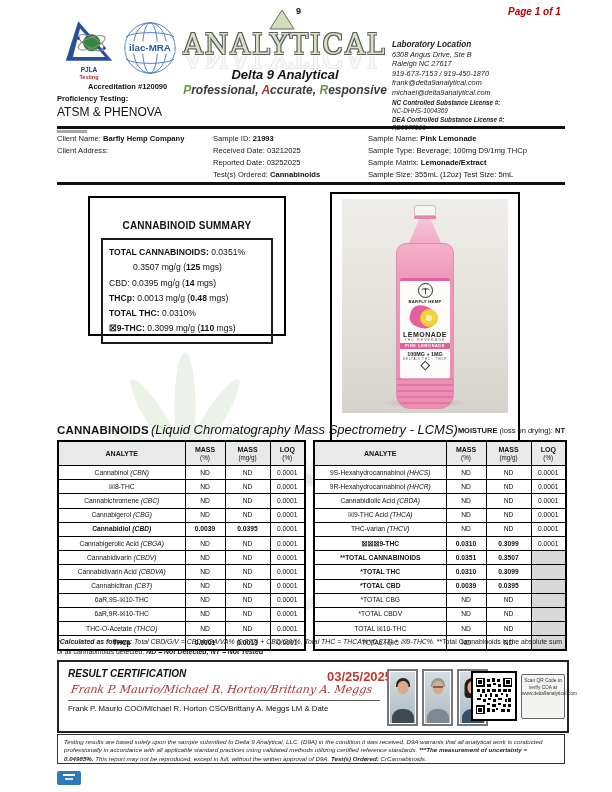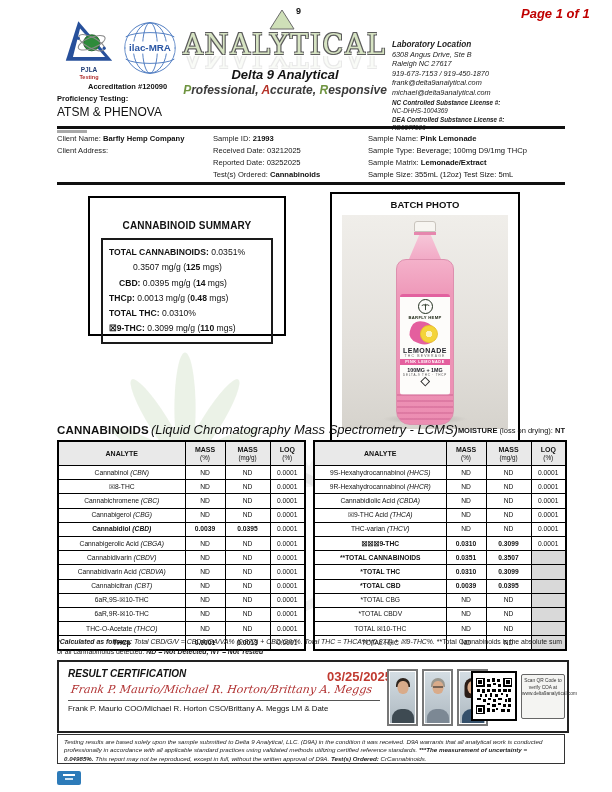--- a/index.html
+++ b/index.html
@@ -8,21 +8,21 @@
   .abs{position:absolute;}
 
   
   .wm-leaf{left:40px;top:310px;width:290px;height:290px;opacity:.13;}
   .wm-ring1{left:205px;top:468px;width:130px;height:130px;border:9px solid rgba(0,0,0,.06);border-radius:50%;}
   .wm-ring2{left:395px;top:330px;width:70px;height:70px;border:6px solid rgba(0,0,0,.05);border-radius:50%;}
   .wm-text{left:70px;top:430px;width:480px;font-size:52px;font-weight:bold;letter-spacing:10px;
            color:rgba(0,0,0,.045);line-height:78px;text-align:center;}
 
   
-  .page-label{left:521px;top:6px;font-size:13px;font-weight:bold;font-style:italic;color:#c00000;}
+  .page-label{left:508px;top:6px;font-size:10px;font-weight:bold;font-style:italic;color:#c00000;}
   .pjla-svg{left:62px;top:16px;}
   .pjla-text{left:62px;top:66px;width:54px;text-align:center;font-size:6.5px;font-weight:bold;color:#1f3b73;line-height:7px;}
   .pjla-sub{color:#b03030;font-size:5.5px;font-weight:bold;}
   .ilac-svg{left:122px;top:20px;}
   .accred{left:88px;top:82px;font-size:7.5px;font-weight:bold;}
   .prof-label{left:57px;top:94px;font-size:7.5px;font-weight:bold;}
   .prof-value{left:57px;top:105px;font-size:12px;}
 
   .brand{left:172px;top:8px;width:226px;text-align:center;}
   .brand-tri-row{height:24px;display:flex;align-items:flex-start;justify-content:center;gap:1px;}
@@ -254,29 +254,28 @@
     <div><span class="lbl">Sample Matrix:</span> <span class="val-b">Lemonade/Extract</span></div>
     <div>Sample Size: 355mL (12oz) Test Size: 5mL</div>
   </div>
   <div class="abs rule-bottom"></div>
 
   <div class="abs sum-box">
     <div class="sum-title">CANNABINOID SUMMARY</div>
     <div class="sum-inner">
         <div class="sum-line"><span style="font-weight: bold;">TOTAL CANNABINOIDS:</span><span>  0.0351%</span></div>
         <div class="sum-line indent"><span>0.3507 mg/g (</span><span style="font-weight: bold;">125</span><span> mgs)</span></div>
-        <div class="sum-line"><span style="font-weight: bold; margin-left: 10px;">CBD:</span><span>  0.0395 mg/g (</span><span style="font-weight: bold;">14</span><span> mgs)</span></div>
+        <div class="sum-line"><span style="font-weight: normal;">CBD:</span><span>  0.0395 mg/g (</span><span style="font-weight: bold;">14</span><span> mgs)</span></div>
         <div class="sum-line"><span style="font-weight: bold;">THCp:</span><span>  0.0013 mg/g (</span><span style="font-weight: bold;">0.48</span><span> mgs)</span></div>
         <div class="sum-line"><span style="font-weight: bold;">TOTAL THC:</span><span>  0.0310%</span></div>
         <div class="sum-line"><span style="font-weight: bold;">☒9-THC:</span><span>  0.3099 mg/g (</span><span style="font-weight: bold;">110</span><span> mgs)</span></div>
       </div>
   </div>
 
   <div class="abs batch-box">
-    <div class="batch-title">BATCH PHOTO</div>
     <div class="batch-photo">
       <div class="bottle-shadow"></div>
       <div class="bottle">
         <div class="cap"></div>
         <div class="cap-ring"></div>
         <div class="neck"></div>
         <div class="body-b">
           <div class="lbl-wrap">
             <div class="logo-circ">
               <svg width="9" height="9" viewBox="0 0 10 10">

